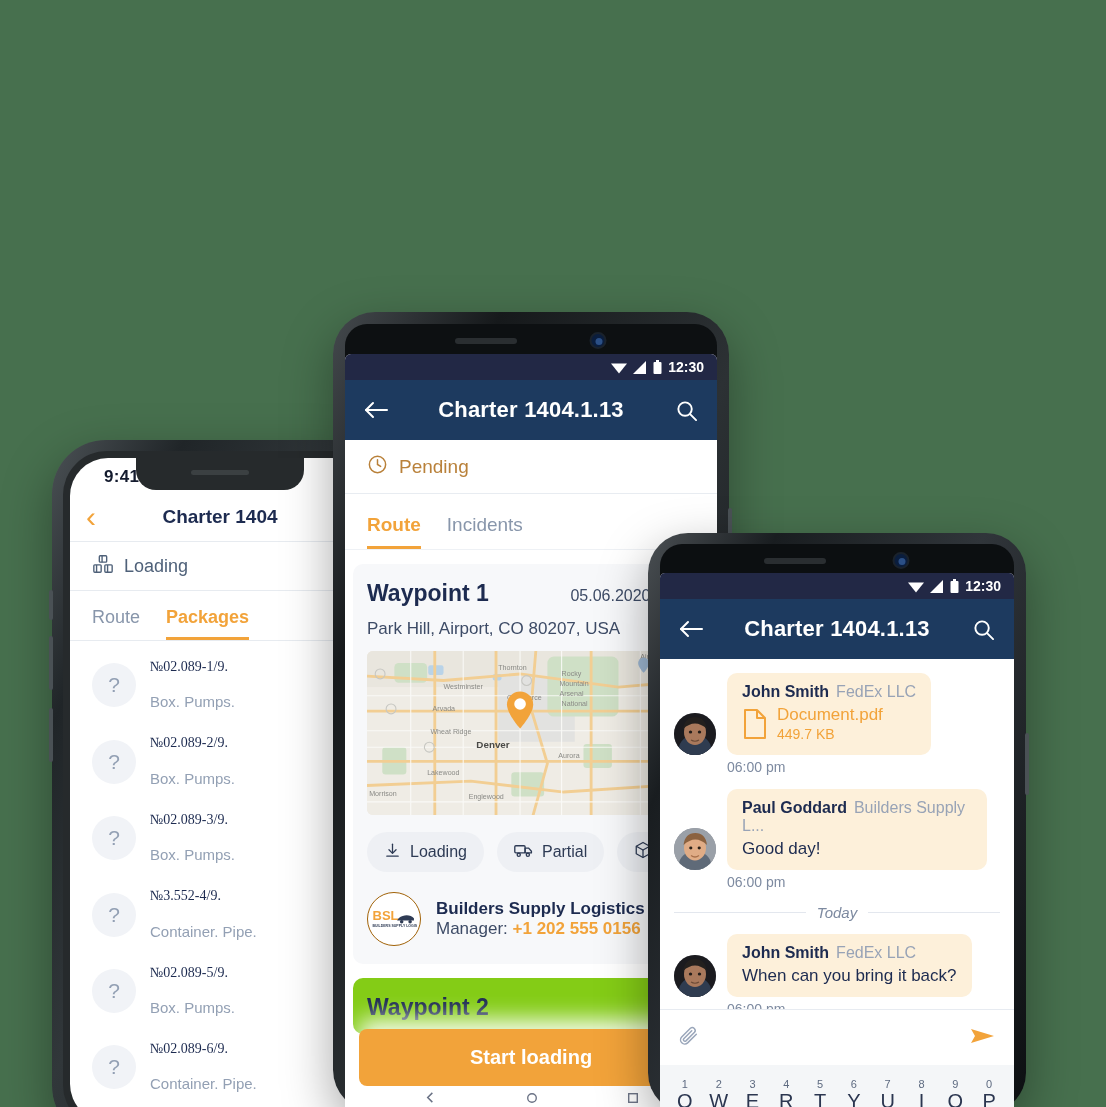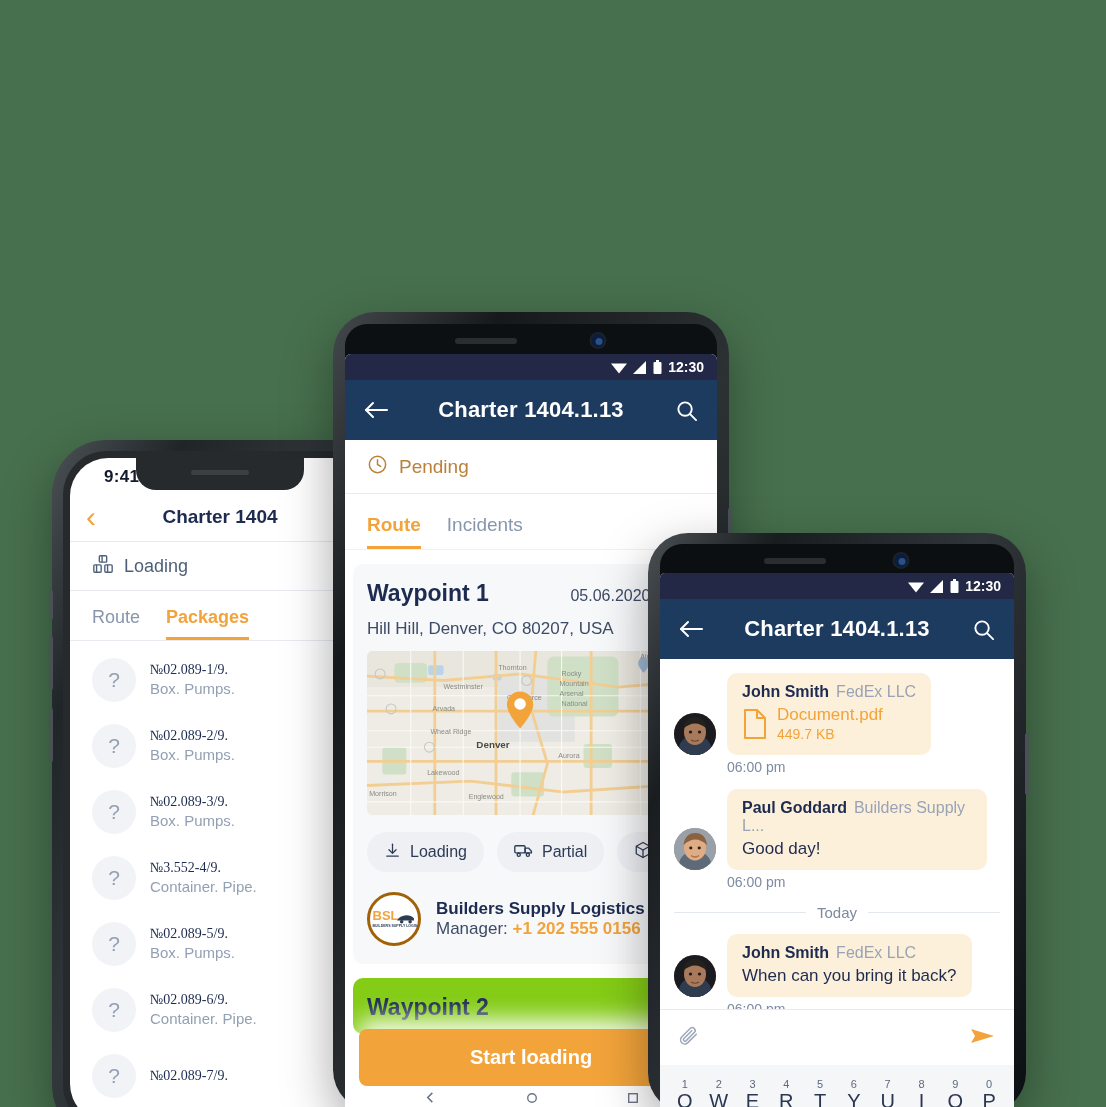--- a/index.html
+++ b/index.html
@@ -86,21 +86,21 @@
   }
   .ios-tab.active { color: #F2A33A; font-weight: bold; border-bottom-color: #F2A33A; }
   .pkg-list { padding-top: 6px; }
   .pkg-row { display: flex; align-items: center; gap: 14px; padding: 11px 22px; }
   .pkg-ico {
     width: 44px; height: 44px; border-radius: 50%; background: #F1F3F7;
     display: flex; align-items: center; justify-content: center;
     font-size: 21px; color: #93A0B4; flex: 0 0 auto;
   }
   .pkg-name { font-size: 14px; color: #1D2B50; line-height: 1.3; font-family: Liberation Serif, serif; }
-  .pkg-desc { font-size: 15px; color: #93A0B4; line-height: 1.35; }
+  .pkg-desc { font-size: 15px; color: #93A0B4; line-height: 1.35; margin-top: 16px; }
 
   
   #phone-mid { left: 333px; top: 312px; width: 396px; height: 800px; }
   #phone-mid .body {
     border-radius: 42px;
     background: linear-gradient(115deg,#44494d 0%,#16191b 22%,#2c3134 55%,#0d1012 100%);
   }
   #phone-mid .screen {
     left: 12px; top: 42px; right: 12px; bottom: 0px;
     border-radius: 6px;
@@ -186,21 +186,21 @@
   .chips { display: flex; gap: 13px; margin-top: 17px; }
   .chip {
     display: flex; align-items: center; gap: 9px;
     background: #EEF0F4; border-radius: 20px; padding: 9px 17px;
     font-size: 16px; color: #2E3B55; white-space: nowrap; flex: 0 0 auto;
   }
   .company { display: flex; align-items: center; gap: 15px; margin-top: 20px; }
   .logo-circle {
     width: 54px; height: 54px; border-radius: 50%; background: #fff;
     display:flex; align-items:center; justify-content:center; flex:0 0 auto;
-    border: 3px solid #a16207;
+    border: 1px solid #a16207;
   }
   .company-name { font-size: 17px; font-weight: bold; color: #1D2B50; }
   .company-mgr { font-size: 17px; color: #3D4B66; margin-top: 0; }
   .company-mgr .ph { color: #F2A33A; font-weight: bold; }
   .wp-card-2 {
     background: #84cc16; border-radius: 10px; margin: 14px 8px 0 8px;
     padding: 16px 14px; height: 56px; overflow: hidden;
   }
   .wp-card-2 .wp-title { font-size: 23px; }
   .cta-wrap { position: absolute; left: 0; right: 0; bottom: 26px; padding: 0 14px; }
@@ -229,21 +229,21 @@
     max-width: 260px;
   }
   .bubble .who { font-size: 16px; font-weight: bold; color: #1D2B50; }
   .bubble .org { font-size: 16px; color: #98A3B6; margin-left: 7px; }
   .bubble .body-txt { font-size: 17px; color: #1D2B50; margin-top: 4px; }
   .file-row { display: flex; align-items: flex-end; gap: 9px; margin-top: 4px; }
   .file-name { font-size: 17px; color: #F2A33A; line-height:1.2; }
   .file-size { font-size: 14px; color: #F2A33A; line-height:1.3; }
   .time { font-size: 14px; color: #7D8AA0; margin: 3px 0 14px 53px; }
   .time.right { text-align: right; margin: 3px 4px 12px 0; }
-  .divider-row { display: flex; align-items: center; gap: 11px; margin: 4px 0 13px 0; }
+  .divider-row { display: flex; align-items: center; gap: 11px; margin: 4px 0 13px 0; font-style: italic; }
   .divider-row .ln { flex:1; height:1px; background:#E3E7EE; }
   .divider-row .dl { font-size: 15px; color: #7D8AA0; }
   .bubble.self { background: #F1F3F7; margin-left: auto; }
   .chat-input {
     position:absolute; left:0; right:0; bottom:48px; height: 56px;
     background:#fff; border-top: 1px solid #E7EBF1;
     display:flex; align-items:center; justify-content: space-between;
     padding: 0 18px;
   }
   .kbd {
@@ -400,21 +400,21 @@
         <span class="and-tab active">Route</span>
         <span class="and-tab">Incidents</span>
       </div>
 
       <div class="scroll-area">
         <div class="wp-card">
           <div class="wp-head">
             <span class="wp-title">Waypoint 1</span>
             <span class="wp-date">05.06.2020 12:30</span>
           </div>
-          <div class="wp-addr">Hill Hill, Denver, CO 80207, USA</div>
+          <div class="wp-addr">Park Hill, Airport, CO 80207, USA</div>
 
           <div class="map-box">
             <svg width="100%" height="100%" viewBox="0 0 300 164" preserveAspectRatio="xMidYMid slice">
               <rect width="300" height="164" fill="#EFECE5"></rect>
               <rect x="0" y="0" width="300" height="40" fill="#E9E6DE"></rect>
               <rect x="120" y="30" width="70" height="60" fill="#E2E2E0"></rect>
               <rect x="165" y="12" width="65" height="55" rx="6" fill="#CFE0C6"></rect>
               <rect x="25" y="18" width="30" height="18" rx="4" fill="#CFE0C6"></rect>
               <rect x="14" y="95" width="22" height="25" rx="3" fill="#CFE0C6"></rect>
               <rect x="198" y="92" width="26" height="22" rx="3" fill="#CFE0C6"></rect>

